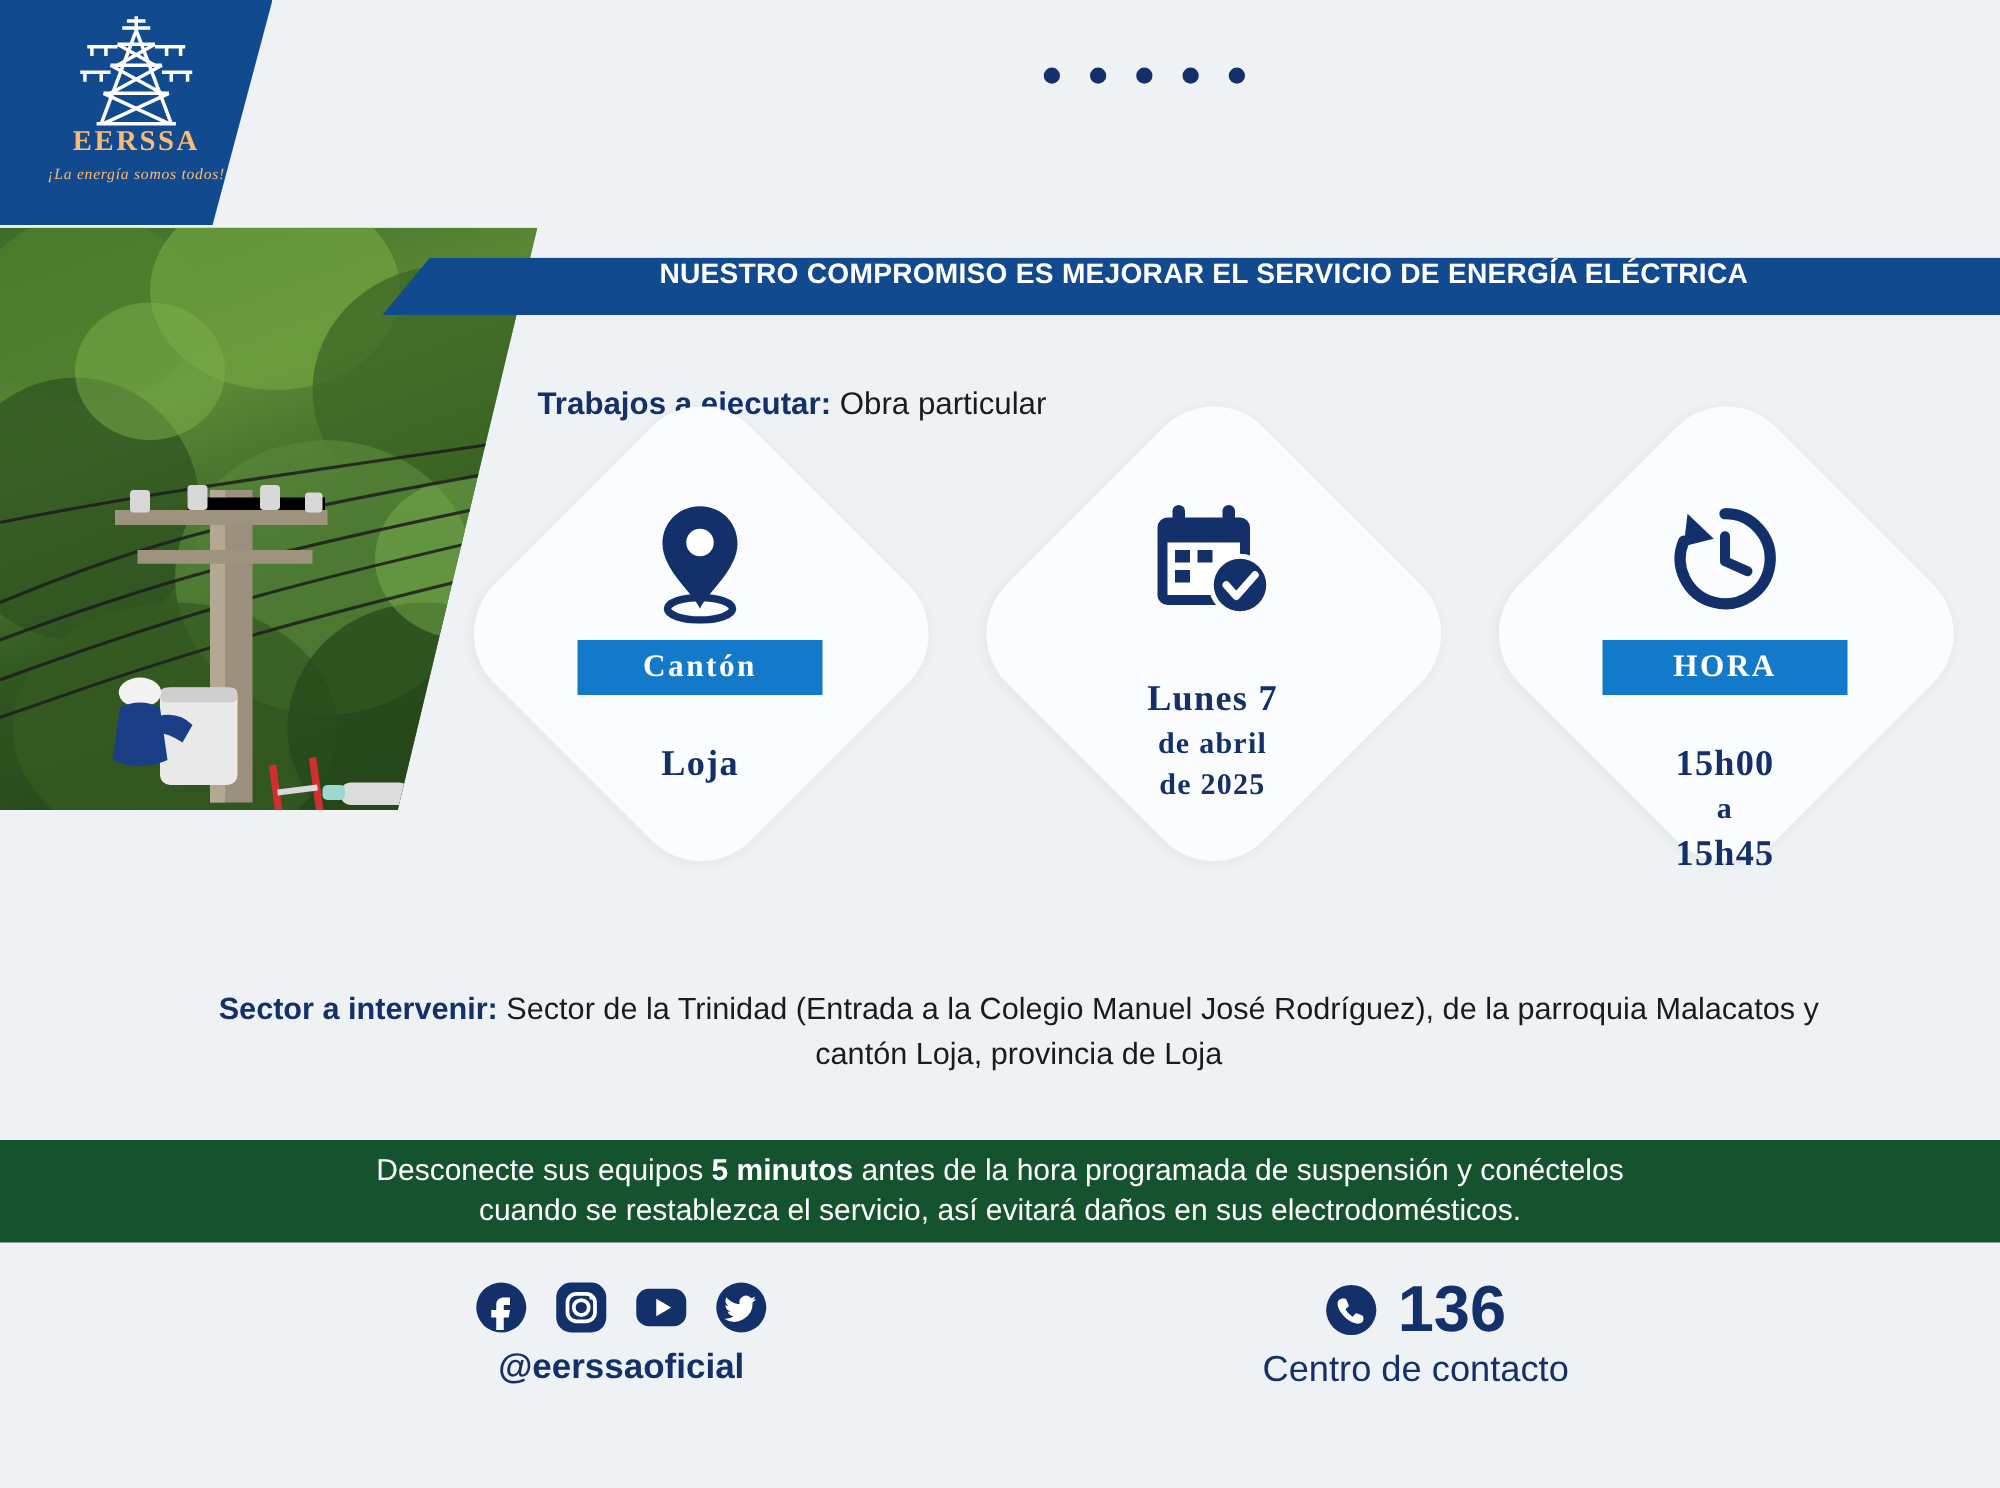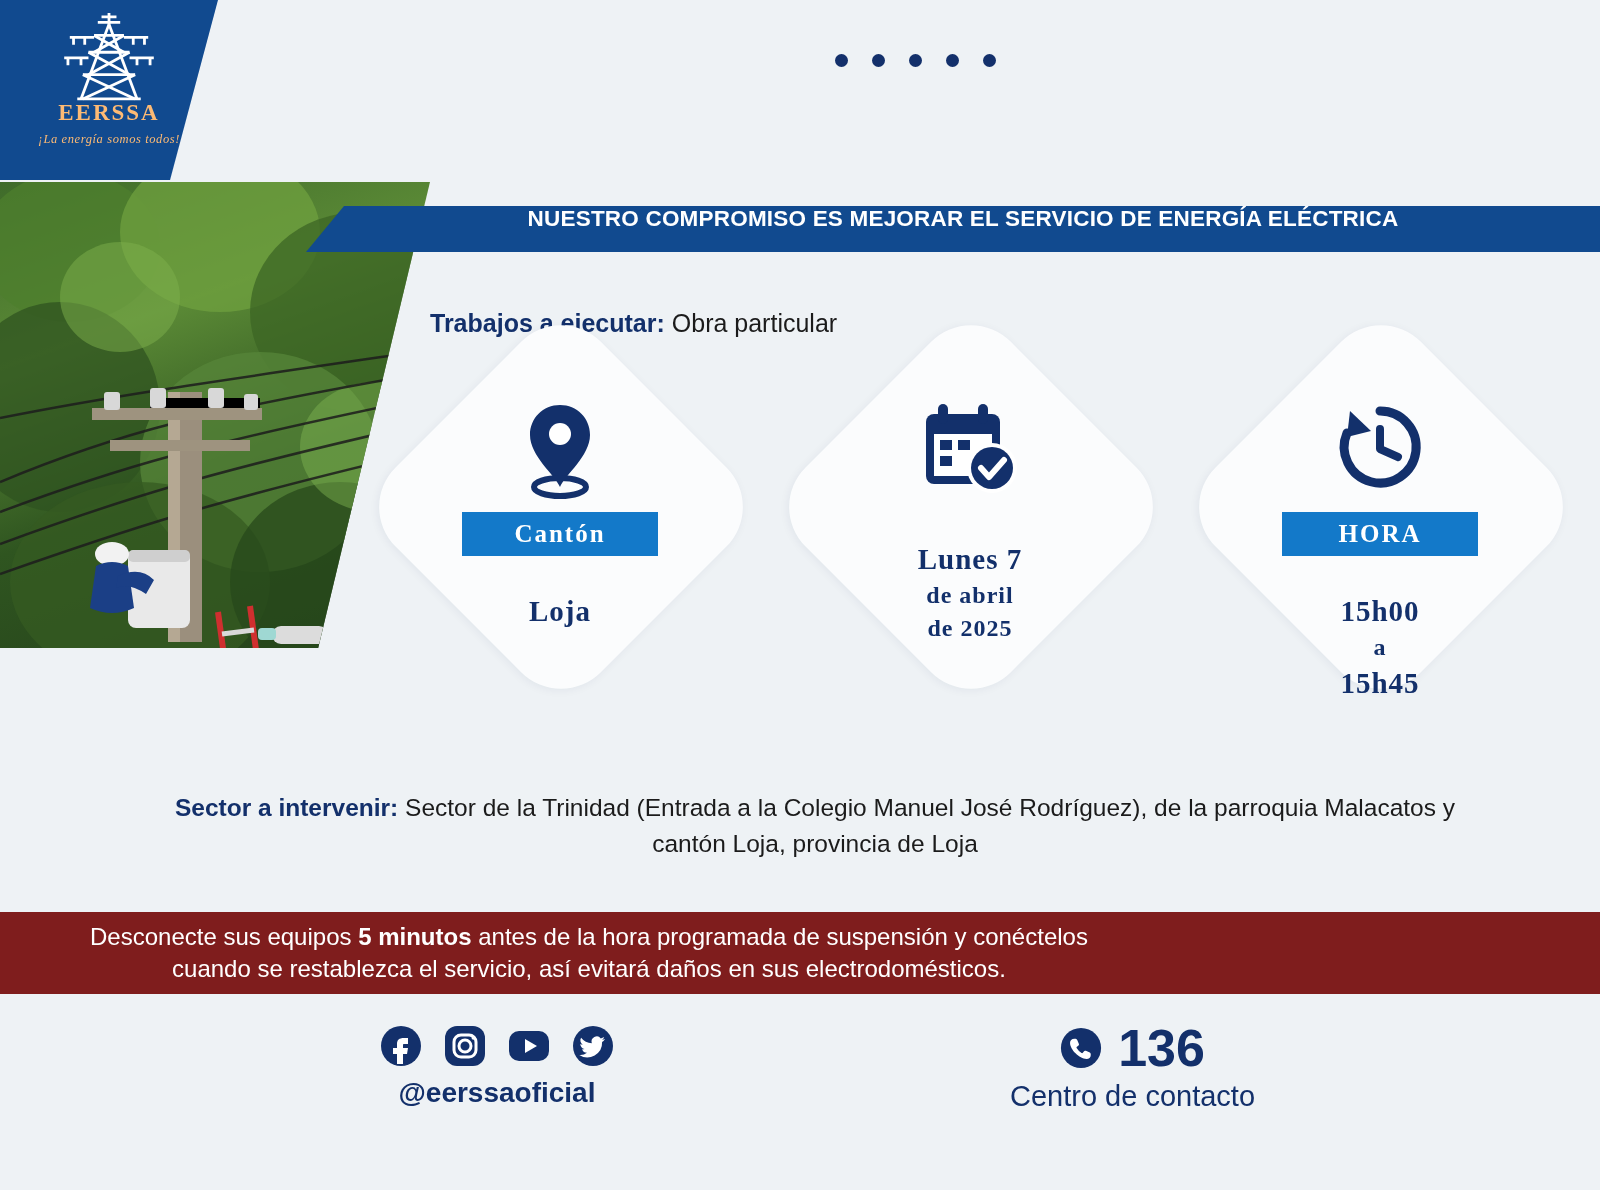--- a/index.html
+++ b/index.html
@@ -133,22 +133,22 @@
   .sector {
     position: absolute; left: 150px; top: 790px; width: 1330px;
     text-align: center; font-size: 24.5px; color: #1b1b1b; line-height: 1.45;
   }
   .sector b { color: #13306b; }
 
   
   .notice {
     position: absolute; left: 0; top: 912px;
     width: 1600px; height: 82px;
-    background: #7f1d1d; color: #fff;
-    display: flex; align-items: center; justify-content: flex-start;
+    background: #14532d; color: #fff;
+    display: flex; align-items: center; justify-content: center;
     text-align: center; font-size: 24px; line-height: 1.35;
     padding: 0 90px;
   }
 
   
   .social {
     position: absolute; left: 380px; top: 1025px;
     display: flex; flex-direction: column; align-items: center;
   }
   .social-icons { display:flex; gap: 22px; align-items:center; }

